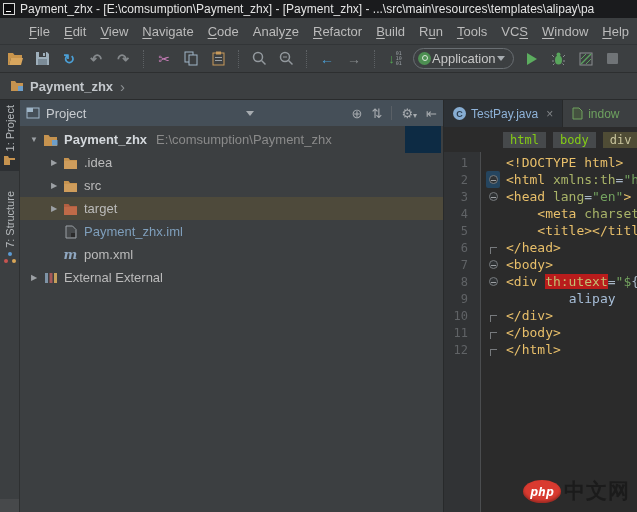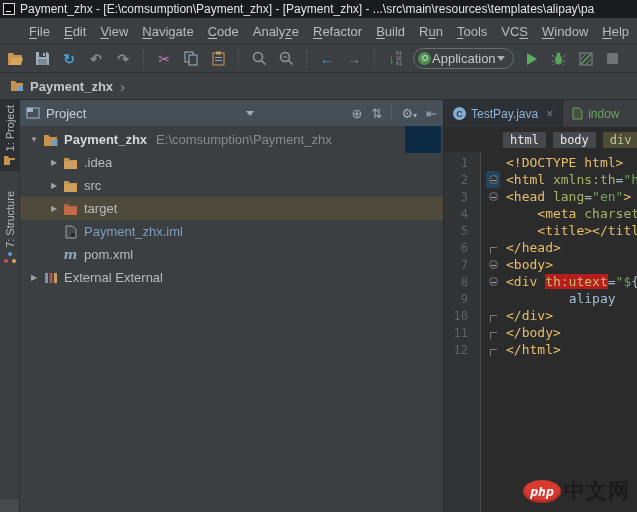--- a/index.html
+++ b/index.html
@@ -80,21 +80,21 @@
   .tabbar{height:27px;background:#3c3f41;display:flex;flex:0 0 auto;overflow:hidden;}
   .tab{display:flex;align-items:center;gap:5px;padding:0 9px;font-size:12px;white-space:nowrap;}
   .tab.active{background:#2d3135;border-right:1px solid #27292a;}
   .tab-label-java{color:#8fb3d9;}
   .tab-label-html{color:#6ea25f;}
   .tab-close{color:#808487;font-size:12px;margin-left:3px;}
   .cls-icon{width:13px;height:13px;border-radius:50%;background:#87add2;color:#2b3d4f;font-size:9px;font-weight:bold;
     display:inline-flex;align-items:center;justify-content:center;}
   .crumbbar{height:25px;background:#2b2b2b;display:flex;align-items:center;gap:7px;padding-left:59px;flex:0 0 auto;
     font-family:"DejaVu Sans Mono",monospace;font-size:12px;}
-  .crumb{background:#46494b;color:#e5e5e5;padding:1px 7px;}
+  .crumb{background:#46494b;color:#84cc16;padding:1px 7px;}
   .crumb.active{background:#4f4c35;color:#c8c49c;}
   .codearea{flex:1;position:relative;font-family:"DejaVu Sans Mono",monospace;font-size:13px;}
   .gutter-bg{position:absolute;left:0;top:0;bottom:0;width:37px;background:#313335;border-right:1px solid #4b4d4f;}
   .code-lines{position:relative;z-index:1;padding-top:2px;}
   .code-line{height:17px;display:flex;align-items:center;}
   .ln-num{width:24px;text-align:right;color:#606366;font-size:12px;flex:0 0 auto;}
   .fold-cell{width:14px;height:17px;margin-left:18px;display:flex;align-items:center;justify-content:center;flex:0 0 auto;border-radius:2px;}
   .fold-cell.gutterhl{background:#25455f;}
   .fold{position:relative;}
   .fold.minus{width:9px;height:9px;border:1px solid #777a7d;border-radius:50%;background:#2f3234;}

